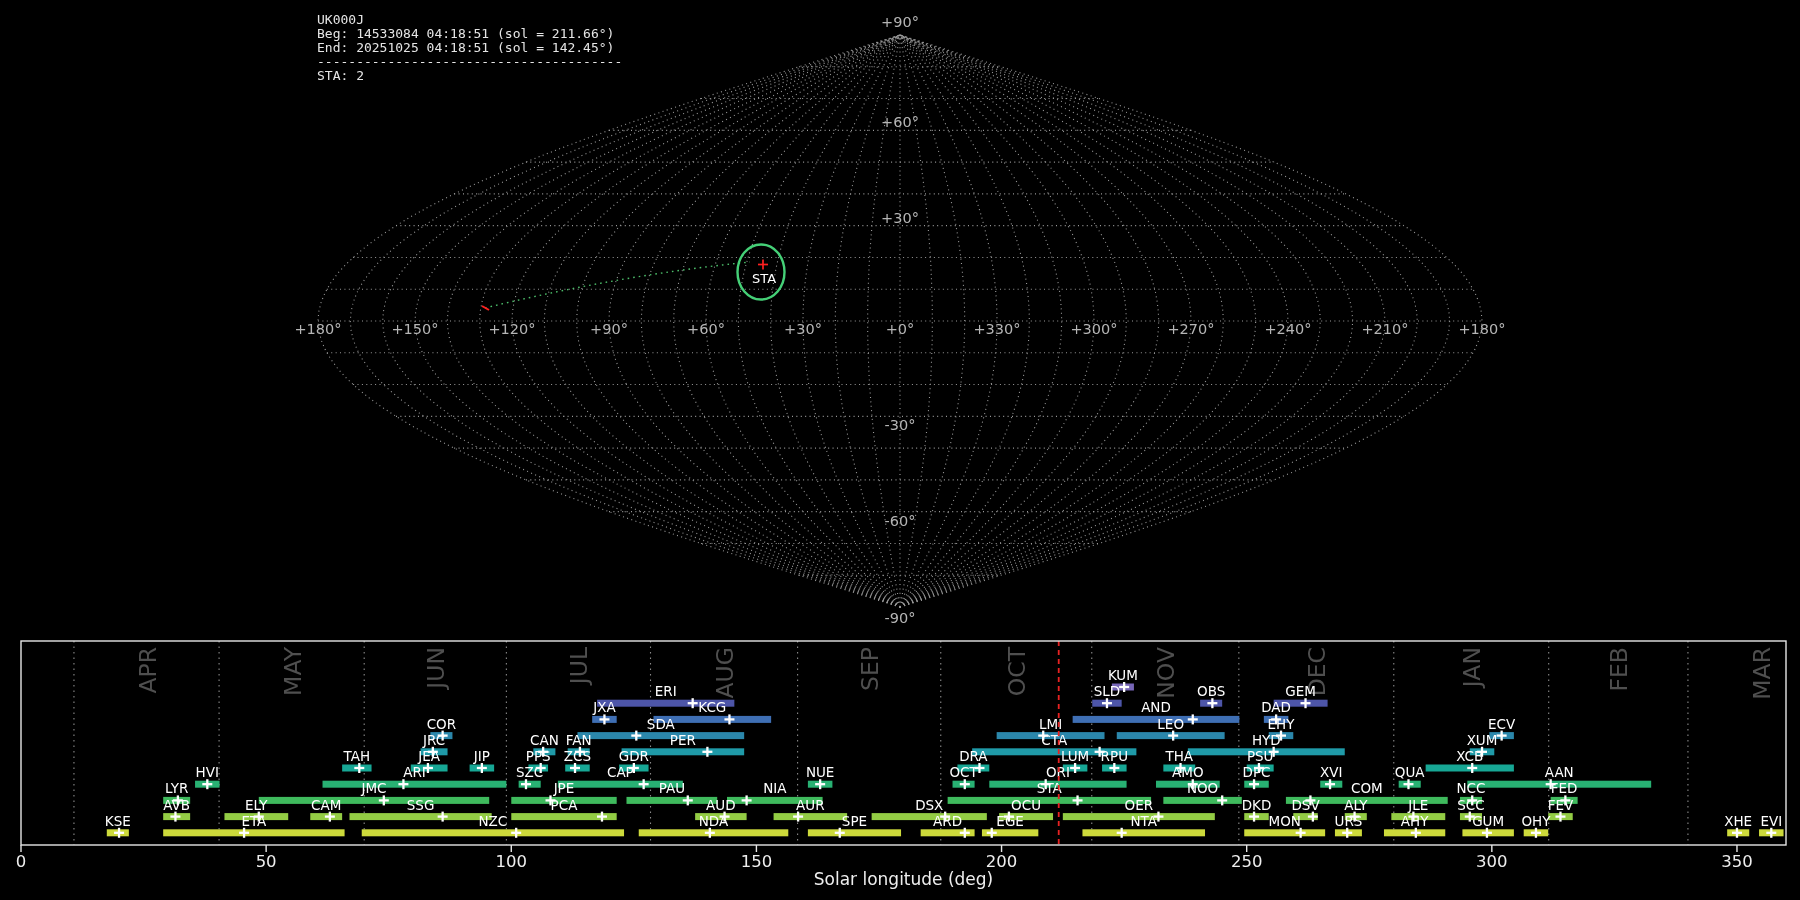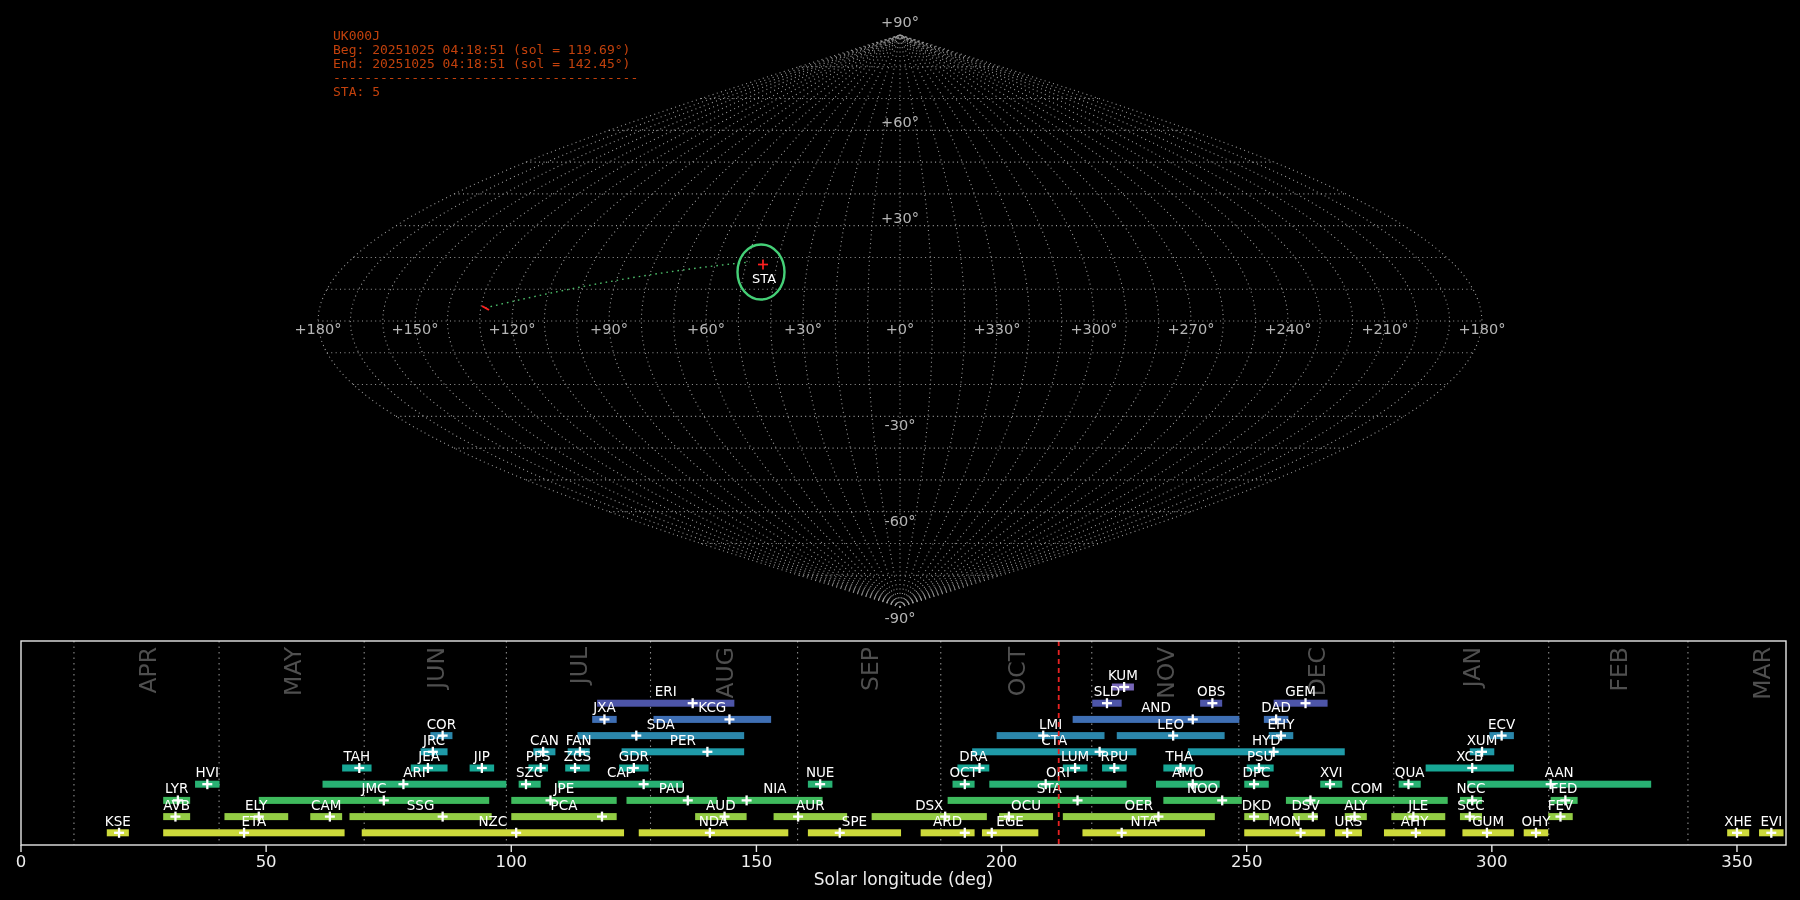--- a/index.html
+++ b/index.html
@@ -1,19 +1,19 @@
 <!DOCTYPE html>
 <html><head>
 <meta charset="utf-8">
 <style>
   html,body{margin:0;padding:0;background:#000;}
   .stage{position:relative;width:1800px;height:900px;background:#000;overflow:hidden;
          font-family:"DejaVu Sans",sans-serif;}
   svg{position:absolute;left:0;top:0;}
-  .info{position:absolute;left:317px;top:13px;margin:16px;color:#c2410c;
+  .info{position:absolute;left:317px;top:13px;margin:0;color:#e5e5e5;
         font-family:"DejaVu Sans Mono",monospace;font-size:13px;line-height:14px;}
   .info span{display:block;white-space:pre;}
   .axis-title{position:absolute;left:0;top:869px;width:1807px;text-align:center;
               color:#eee;font-size:17px;}
 </style>
 </head>
 <body>
 
 <div class="stage">
   <svg id="scene" width="1800" height="900">
@@ -481,16 +481,16 @@
       <line x1="1001.5555555555555" y1="845" x2="1001.5555555555555" y2="852" stroke="#e6e6e6" stroke-width="1.4"></line>
       <text x="1001.5555555555555" y="867" fill="#eee" font-size="16.5" text-anchor="middle">200</text>
       <line x1="1246.6944444444443" y1="845" x2="1246.6944444444443" y2="852" stroke="#e6e6e6" stroke-width="1.4"></line>
       <text x="1246.6944444444443" y="867" fill="#eee" font-size="16.5" text-anchor="middle">250</text>
       <line x1="1491.8333333333333" y1="845" x2="1491.8333333333333" y2="852" stroke="#e6e6e6" stroke-width="1.4"></line>
       <text x="1491.8333333333333" y="867" fill="#eee" font-size="16.5" text-anchor="middle">300</text>
       <line x1="1736.9722222222222" y1="845" x2="1736.9722222222222" y2="852" stroke="#e6e6e6" stroke-width="1.4"></line>
       <text x="1736.9722222222222" y="867" fill="#eee" font-size="16.5" text-anchor="middle">350</text>
     </svg>
 
-  <pre class="info"><span>UK000J</span><span>Beg: 20251025 04:18:51 (sol = 119.69°)</span><span>End: 20251025 04:18:51 (sol = 142.45°)</span><span>---------------------------------------</span><span>STA: 5</span></pre>
+  <pre class="info"><span>UK000J</span><span>Beg: 14533084 04:18:51 (sol = 211.66°)</span><span>End: 20251025 04:18:51 (sol = 142.45°)</span><span>---------------------------------------</span><span>STA: 2</span></pre>
 
   <div class="axis-title">Solar longitude (deg)</div>
 </div>
 
 </body></html>

